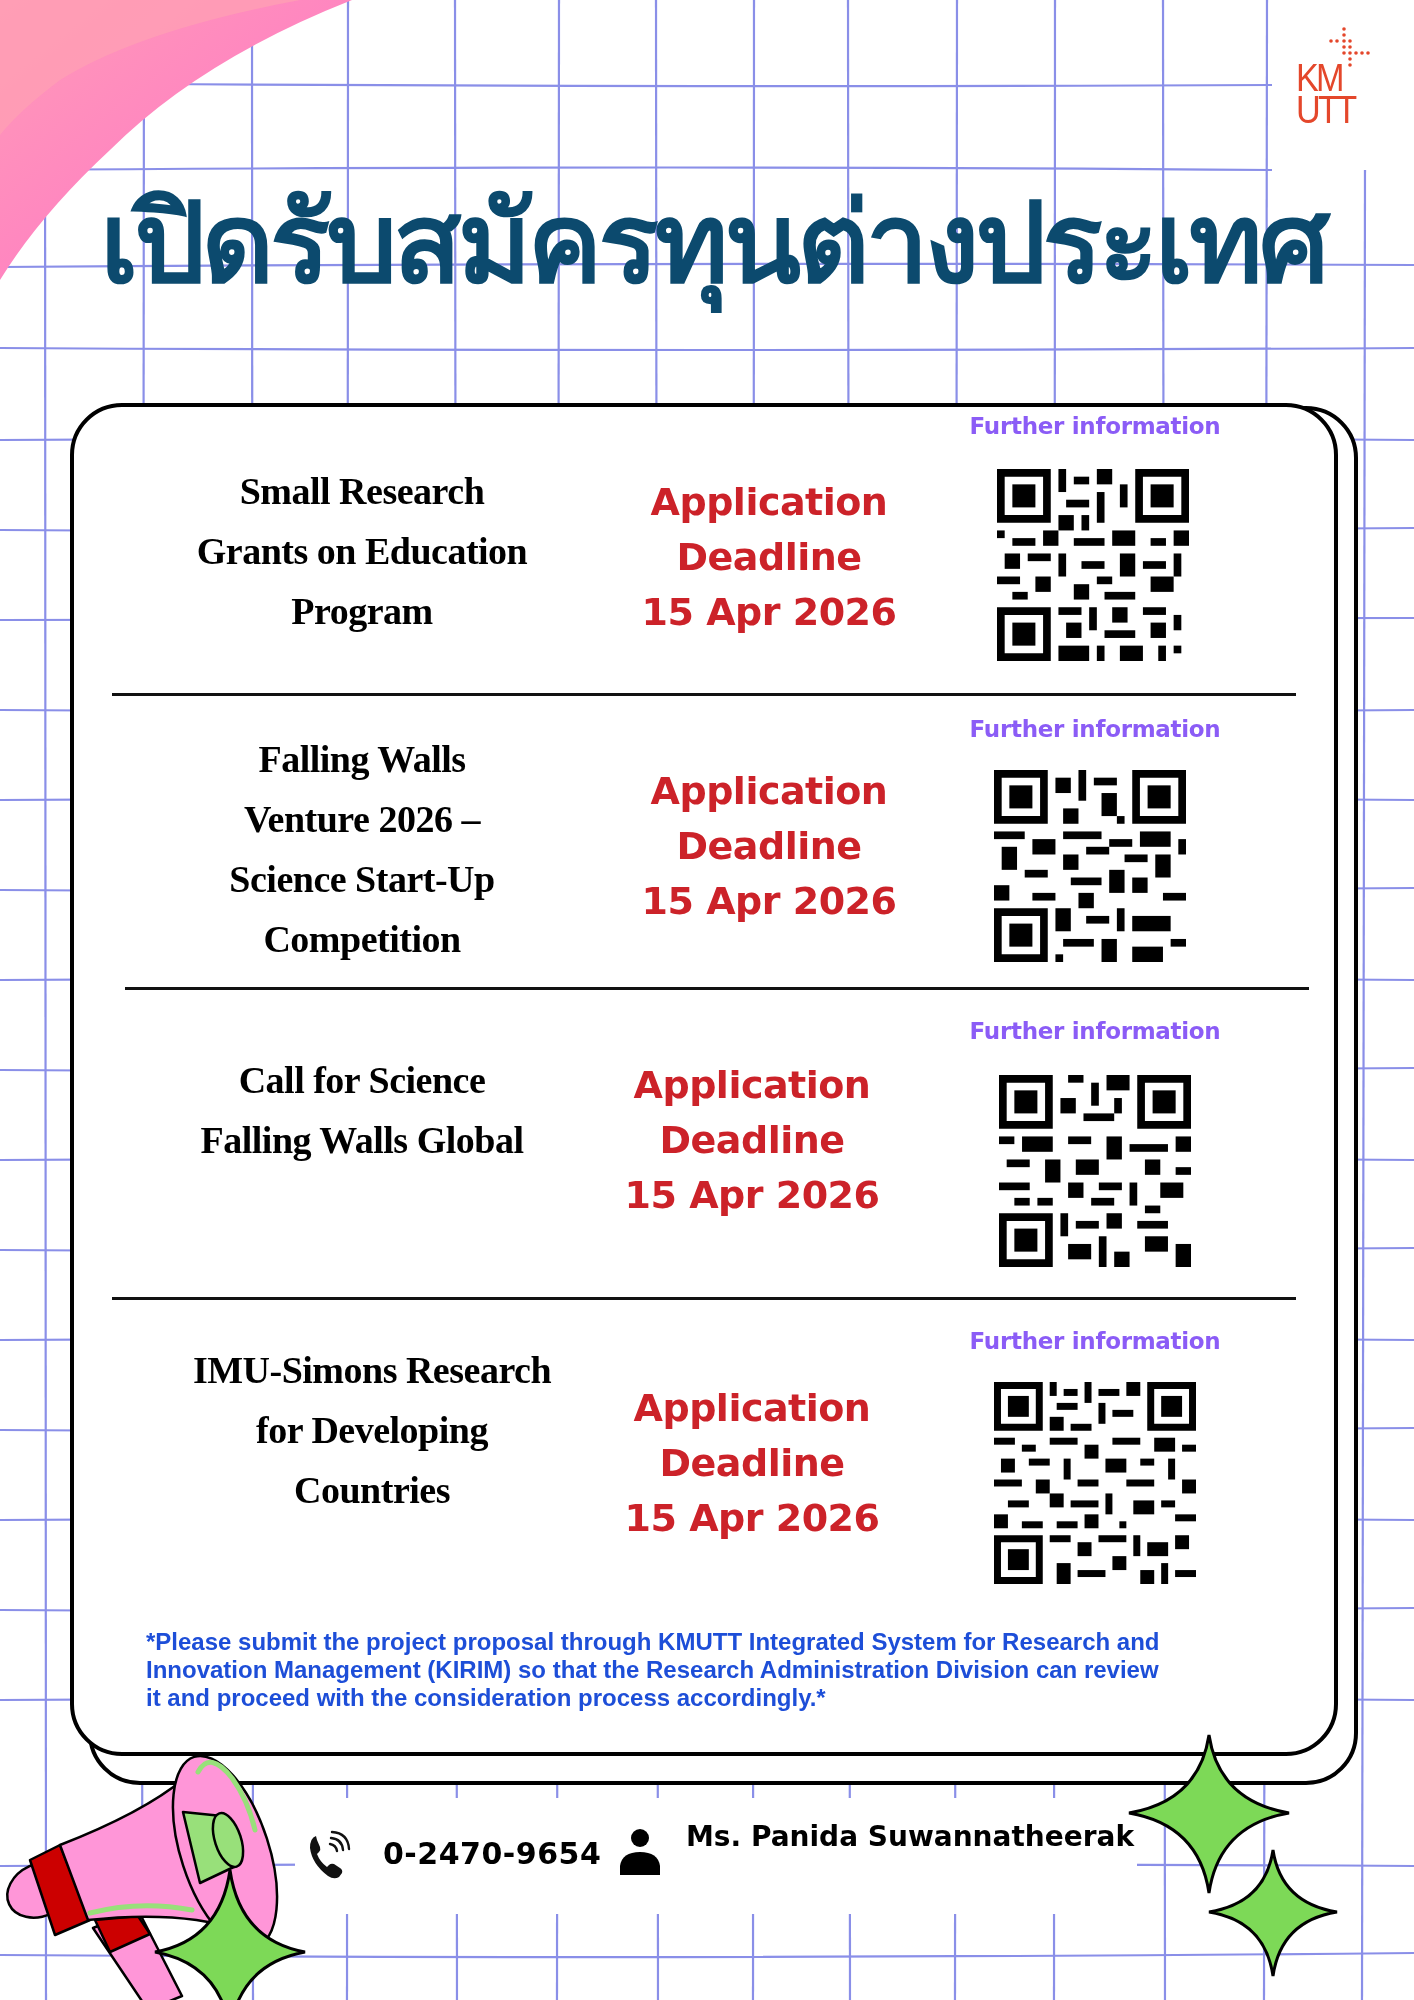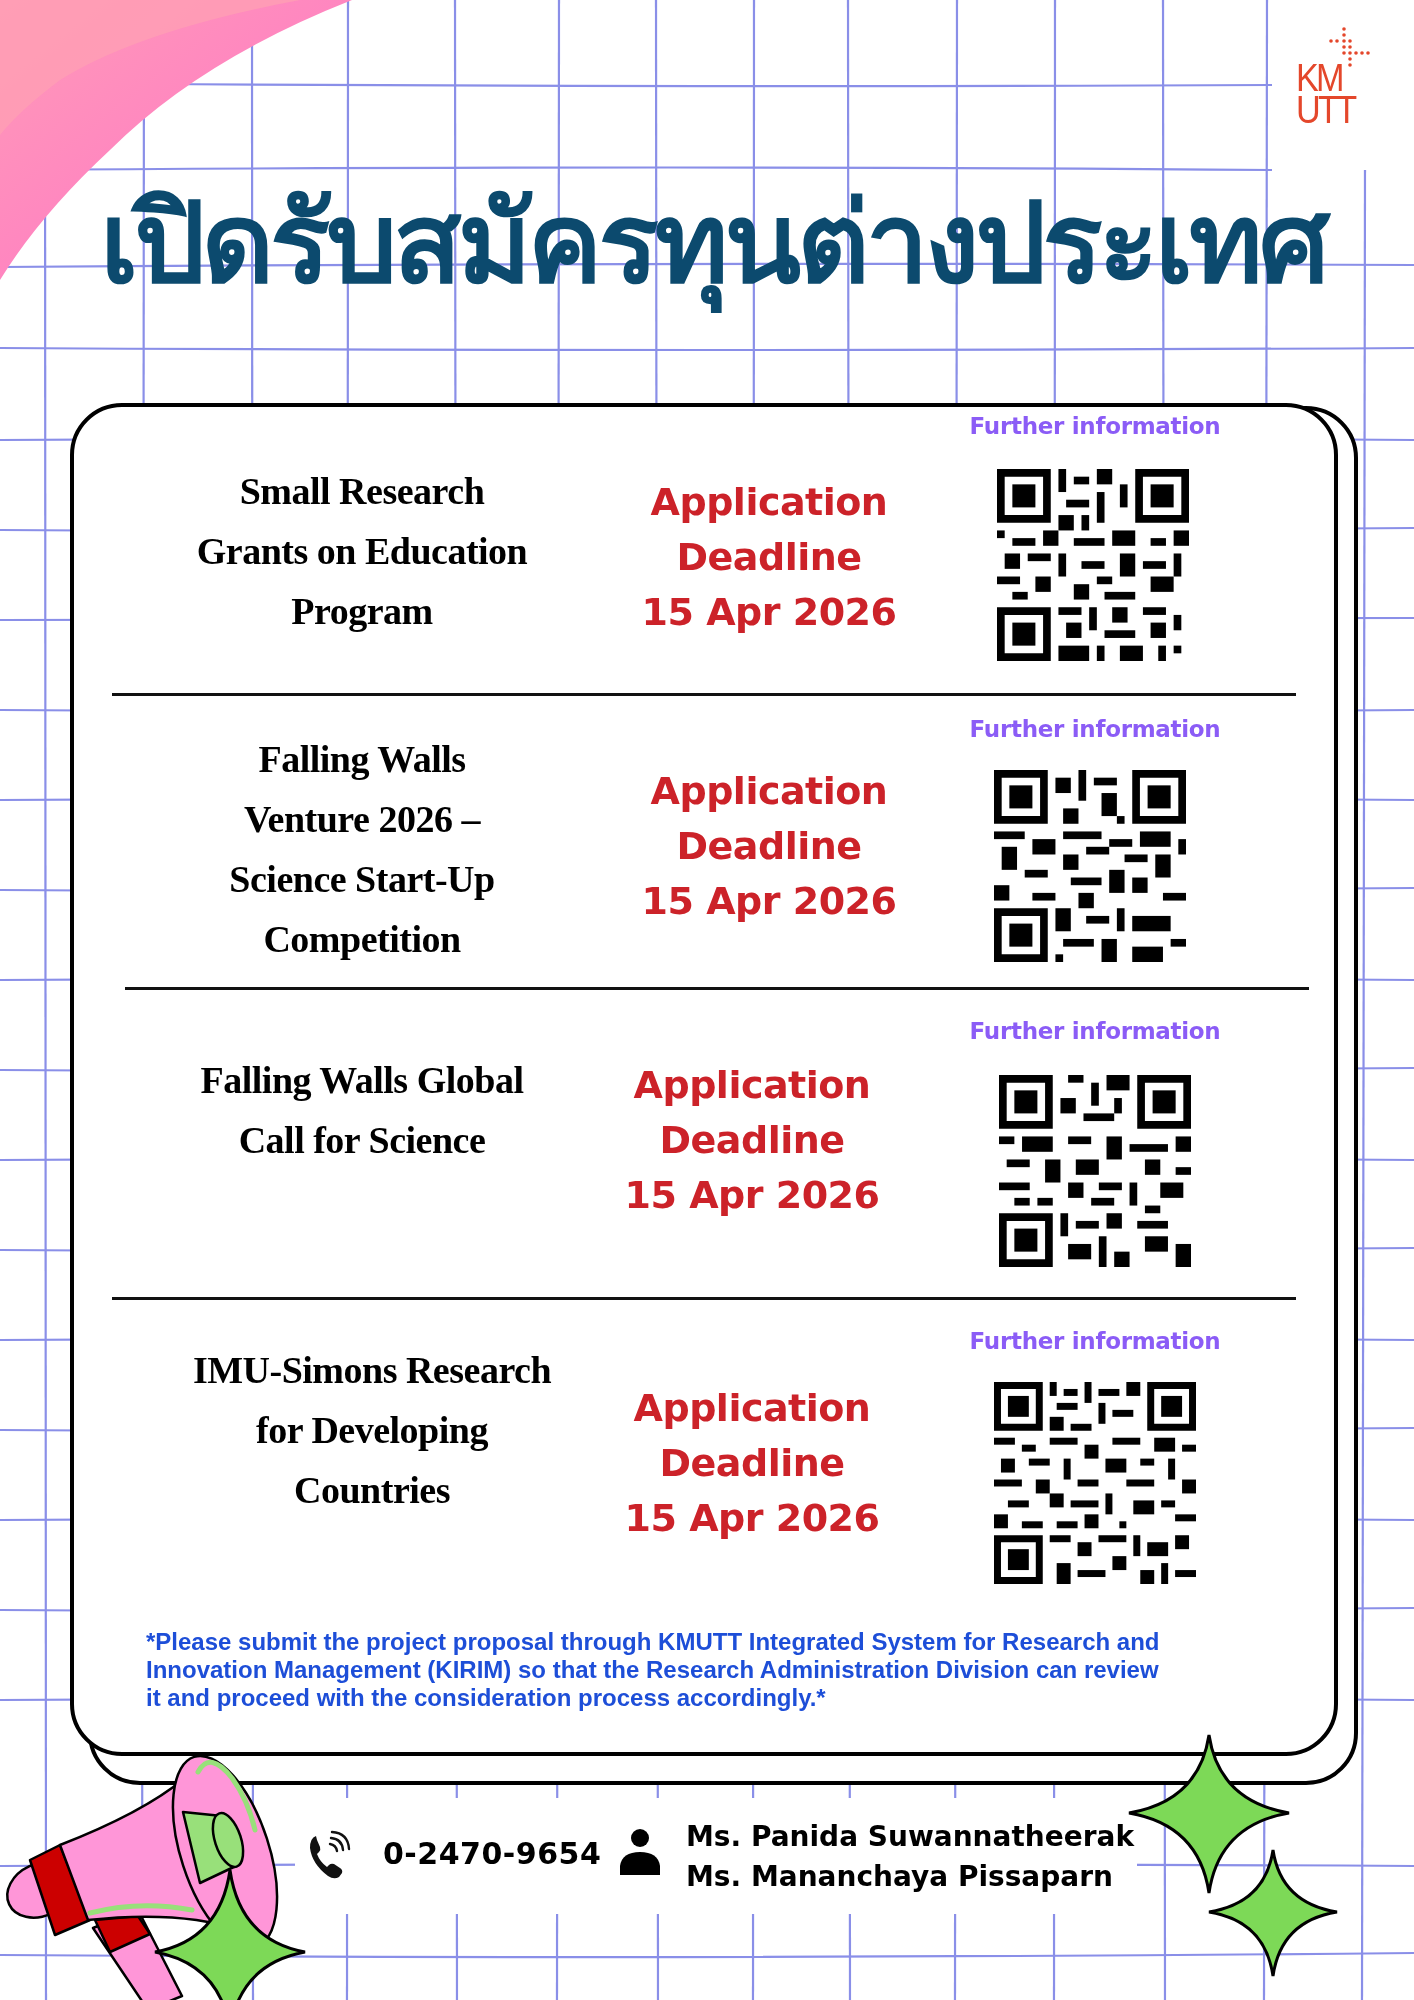--- a/index.html
+++ b/index.html
@@ -238,22 +238,22 @@
       <rect x="18" y="19" width="5" height="2"></rect>
     <rect x="9" y="22" width="4" height="1"></rect>
       <rect x="14" y="22" width="2" height="3"></rect>
       <rect x="18" y="23" width="4" height="2"></rect>
       <rect x="23" y="22" width="2" height="1"></rect>
       <rect x="8" y="24" width="1" height="1"></rect>
   </g>
 </svg>
 
 <div class="prog" style="left:112px;top:1050px;width:500px">
+  <div>Call for Science</div>
   <div>Falling Walls Global</div>
-  <div>Call for Science</div>
 </div>
 <div class="deadline" style="left:602px;top:1058px">
   <div>Application</div>
   <div>Deadline</div>
   <div>15 Apr 2026</div>
 </div>
 <div class="further" style="left:955px;top:1018px">Further information</div>
 <svg class="qr" style="left:999px;top:1073px;height:196px" viewBox="0 0 25 25">
   <g fill="#000">
     <path d="M0 0h7v7h-7z M1 1v5h5v-5z" fill-rule="evenodd"></path>
@@ -389,21 +389,20 @@
   <path d="M24 2 Q40 3 41 19" stroke="#111" stroke-width="2.4" fill="none" stroke-linecap="round"></path>
 </svg>
 <div class="phone-num">0-2470-9654</div>
 
 <svg class="abs" style="left:618px;top:1828px" width="44" height="48" viewBox="0 0 44 48">
   <circle cx="22" cy="10" r="9" fill="#000"></circle>
   <path d="M2 47 L2 38 Q4 24 22 24 Q40 24 42 38 L42 47 Z" fill="#000"></path>
 </svg>
 <div class="names">
   <div>Ms. Panida Suwannatheerak</div>
-  <div>Ms. Mananchaya Pissaparn</div>
 </div>
 
 <svg class="abs" style="left:0;top:1720px" width="300" height="280" viewBox="0 0 300 280">
   <g stroke="#000" stroke-width="2.5" stroke-linejoin="round">
     <path d="M93 208 L148 290 L182 276 L138 190 Z" fill="#ff96d8"></path>
     <path d="M95 200 L110 232 L150 214 L138 196 Z" fill="#cc0000"></path>
     <ellipse cx="40" cy="170" rx="34" ry="26" transform="rotate(-25 40 170)" fill="#ff96d8"></ellipse>
     <path d="M30 140 L60 125 L90 200 L55 215 Z" fill="#cc0000"></path>
     <path d="M60 125 Q150 90 192 52 L240 210 Q180 190 88 200 Z" fill="#ff96d8"></path>
     <ellipse cx="225" cy="132" rx="44" ry="100" transform="rotate(-18 225 132)" fill="#ff96d8"></ellipse>

